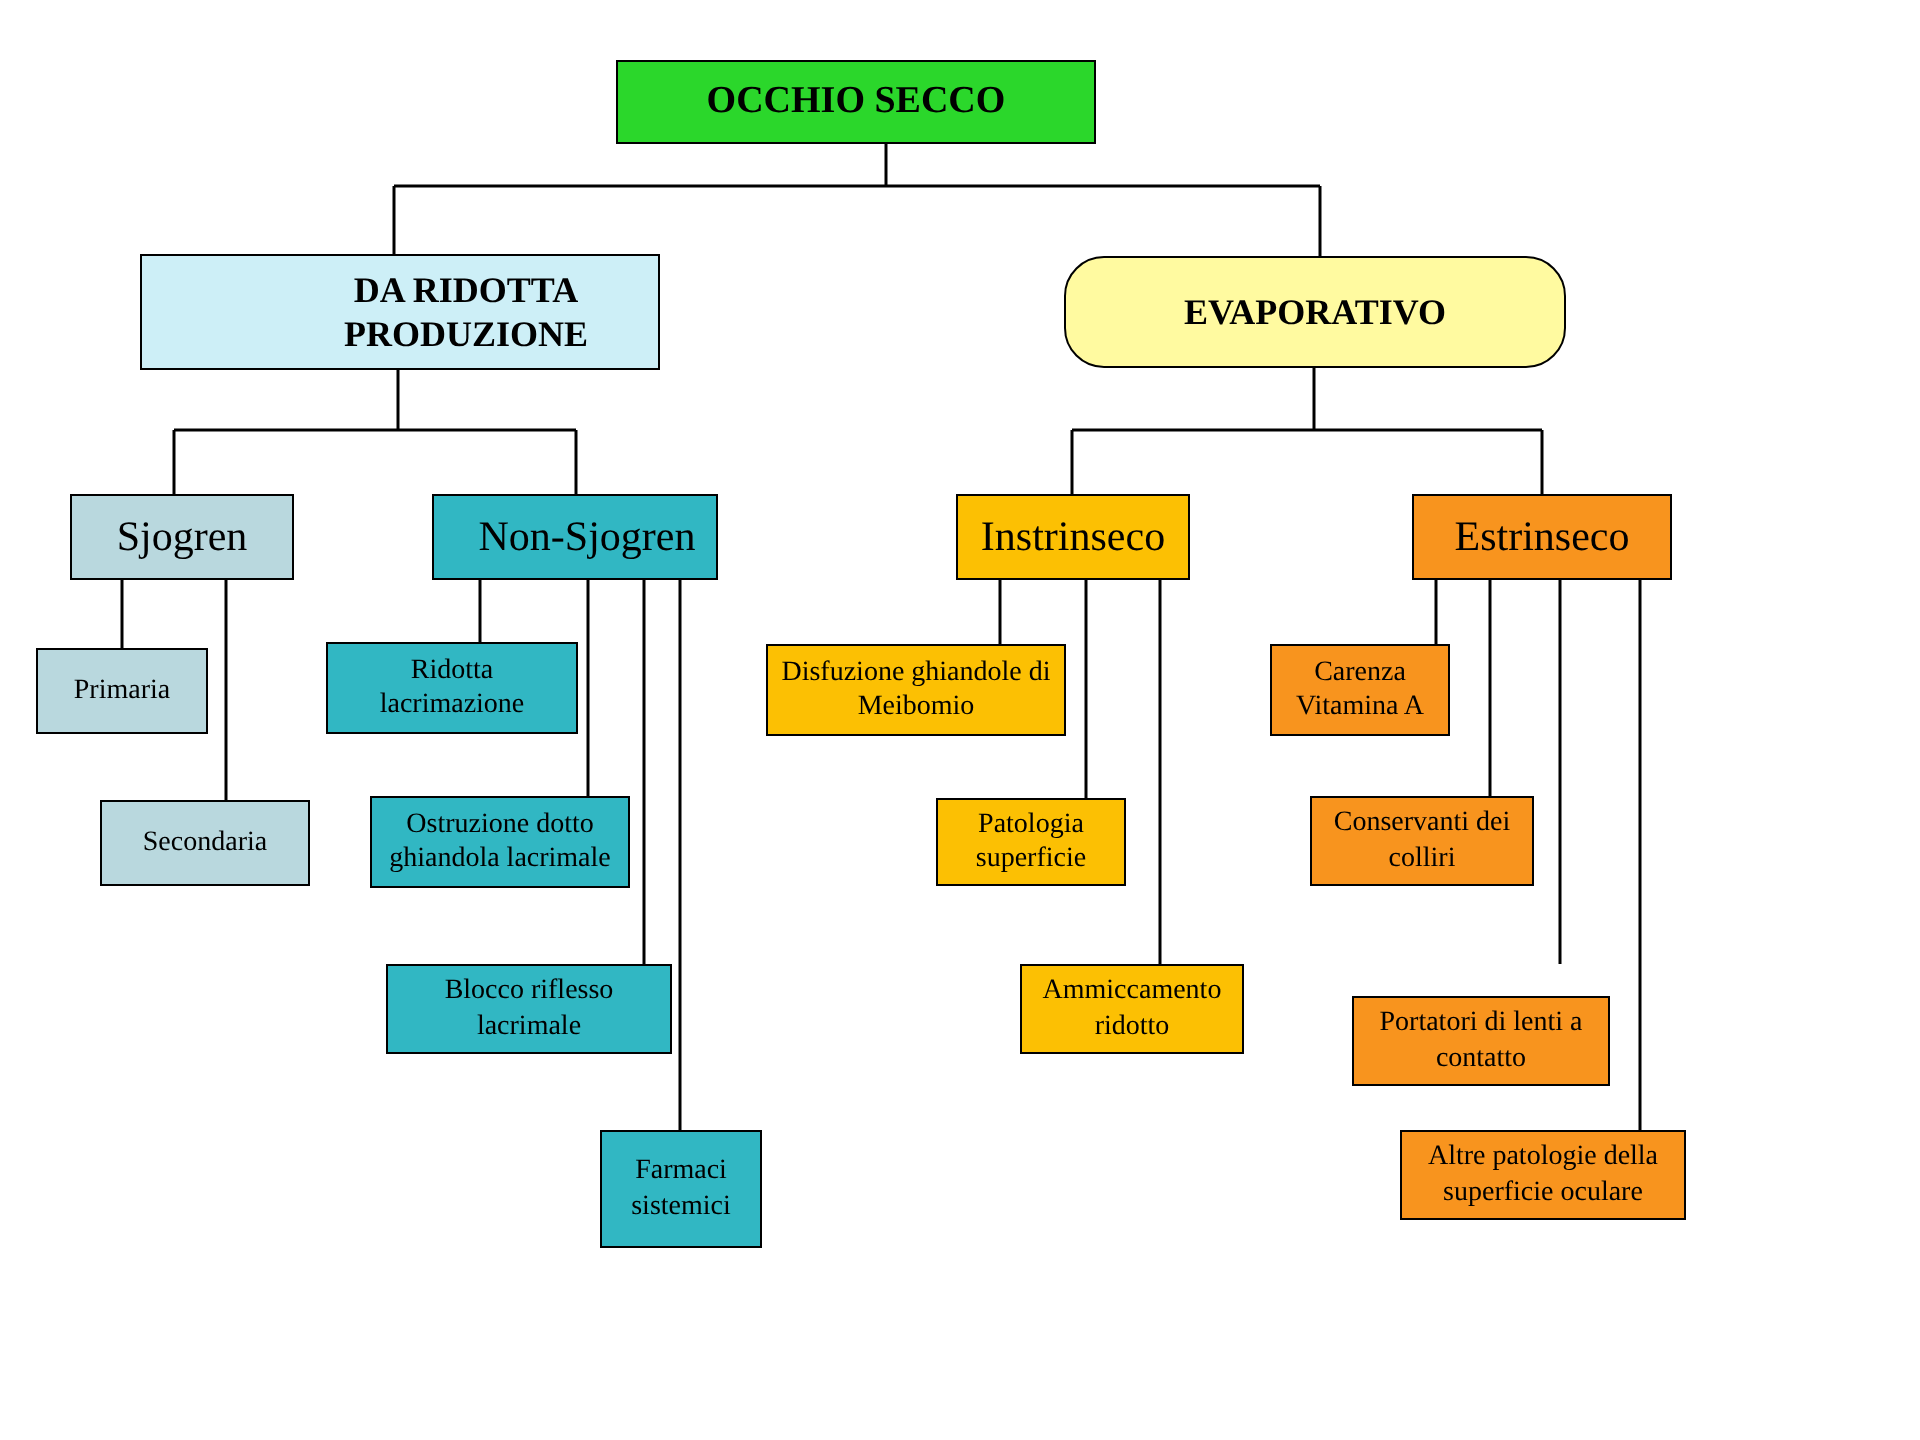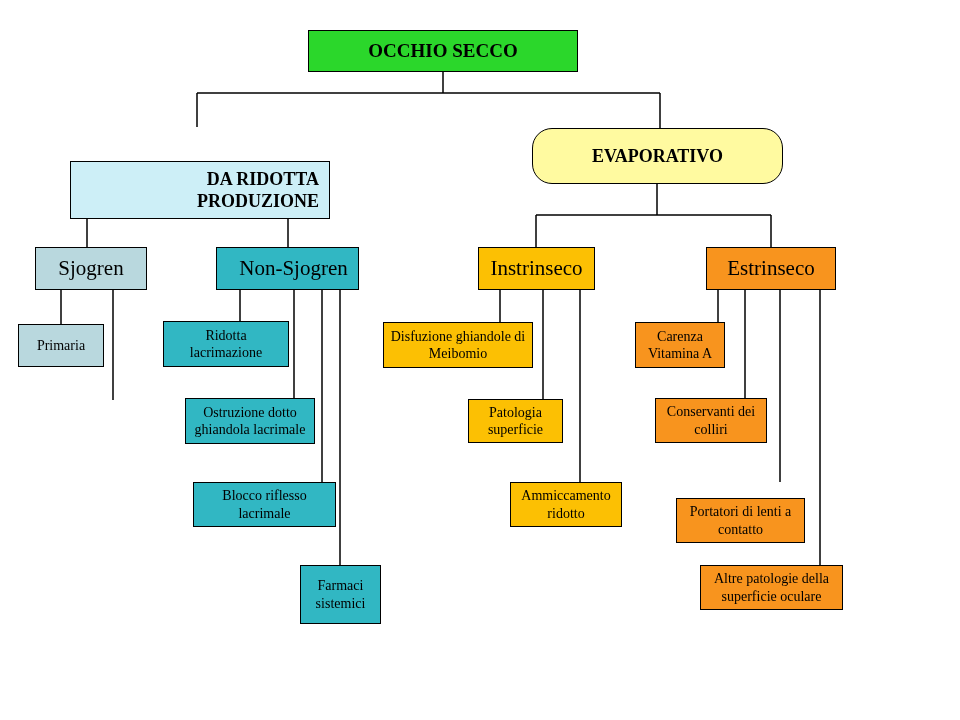--- a/index.html
+++ b/index.html
@@ -34,24 +34,23 @@
   .lvl0 {
     font-weight: bold;
     font-size: 19px;
   }
   .lvl1 {
     font-weight: bold;
     font-size: 18px;
   }
   .lvl1.align-left {
     justify-content: flex-start;
-    text-align: right;
+    text-align: center;
     padding-left: 76px;
     padding-right: 10px;
-    margin-top: 34px;
   }
   .lvl2 {
     font-size: 21px;
   }
   .leaf {
     font-size: 14px;
     padding: 2px 4px;
   }
 </style>
 </head>
@@ -87,36 +86,37 @@
     <line x1="500" y1="290" x2="500" y2="322" stroke="#000" stroke-width="1.5"></line>
     <line x1="543" y1="290" x2="543" y2="399" stroke="#000" stroke-width="1.5"></line>
     <line x1="580" y1="290" x2="580" y2="482" stroke="#000" stroke-width="1.5"></line>
 
     <line x1="718" y1="290" x2="718" y2="322" stroke="#000" stroke-width="1.5"></line>
     <line x1="745" y1="290" x2="745" y2="398" stroke="#000" stroke-width="1.5"></line>
     <line x1="780" y1="290" x2="780" y2="482" stroke="#000" stroke-width="1.5"></line>
     <line x1="820" y1="290" x2="820" y2="565" stroke="#000" stroke-width="1.5"></line>
   </svg>
 
-  <div class="node lvl0" style="left: 308px; top: 30px; width: 270px; height: 42px; background-color: rgb(43, 215, 43);">OCCHIO SECCO</div>
+  <div class="node lvl0" style="left: 308px; top: 30px; width: 240px; height: 42px; background-color: rgb(43, 215, 43);">OCCHIO SECCO</div>
 
   <div class="node lvl1 align-left" style="left: 70px; top: 127px; width: 260px; height: 58px; background-color: rgb(205, 239, 247);">DA RIDOTTA PRODUZIONE</div>
 
   <div class="node lvl1" style="left: 532px; top: 128px; width: 251px; height: 56px; background-color: rgb(255, 250, 160); border-radius: 20px;">EVAPORATIVO</div>
 
   <div class="node lvl2" style="left: 35px; top: 247px; width: 112px; height: 43px; background-color: rgb(185, 216, 222);">Sjogren</div>
 
   <div class="node lvl2" style="left: 216px; top: 247px; width: 143px; height: 43px; background-color: rgb(49, 183, 195); padding-left: 12px;">Non-Sjogren</div>
 
   <div class="node lvl2" style="left: 478px; top: 247px; width: 117px; height: 43px; background-color: rgb(252, 192, 3);">Instrinseco</div>
 
   <div class="node lvl2" style="left: 706px; top: 247px; width: 130px; height: 43px; background-color: rgb(248, 148, 30);">Estrinseco</div>
 
   <div class="node leaf" style="left: 18px; top: 324px; width: 86px; height: 43px; background-color: rgb(185, 216, 222);">Primaria</div>
 
+  <div class="node leaf" style="left: 50px; top: 400px; width: 105px; height: 43px; background-color: rgb(185, 216, 222);">Secondaria</div>
 
   <div class="node leaf" style="left: 163px; top: 321px; width: 126px; height: 46px; background-color: rgb(49, 183, 195);">Ridotta lacrimazione</div>
 
   <div class="node leaf" style="left: 185px; top: 398px; width: 130px; height: 46px; background-color: rgb(49, 183, 195);">Ostruzione dotto ghiandola lacrimale</div>
 
   <div class="node leaf" style="left: 193px; top: 482px; width: 143px; height: 45px; background-color: rgb(49, 183, 195);">Blocco riflesso lacrimale</div>
 
   <div class="node leaf" style="left: 300px; top: 565px; width: 81px; height: 59px; background-color: rgb(49, 183, 195);">Farmaci sistemici</div>
 
   <div class="node leaf" style="left: 383px; top: 322px; width: 150px; height: 46px; background-color: rgb(252, 192, 3);">Disfuzione ghiandole di Meibomio</div>

